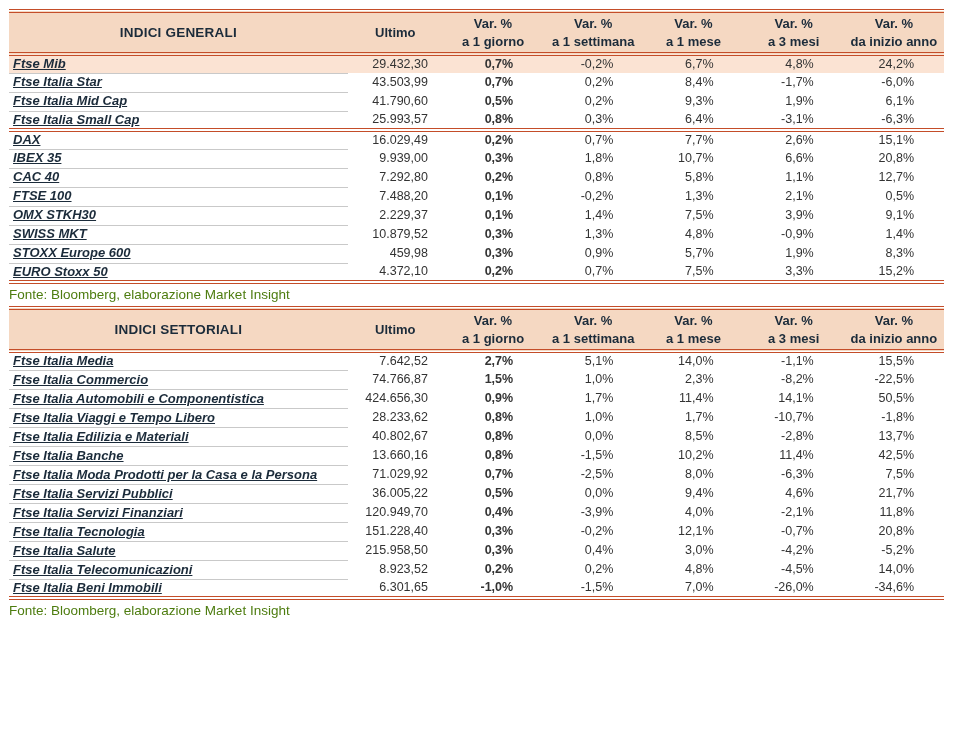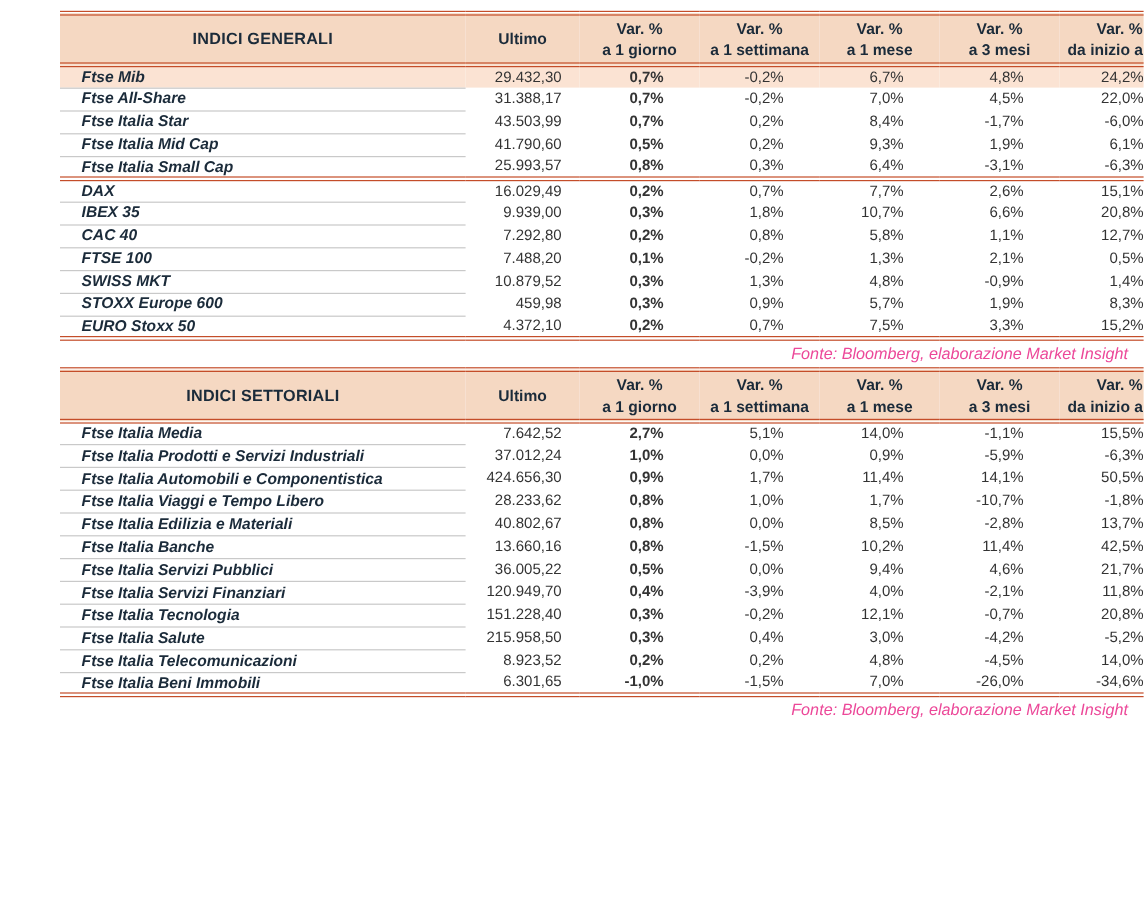--- a/index.html
+++ b/index.html
@@ -10,21 +10,21 @@
     overflow: hidden;
   }
   :root {
     --accent: #C44D29;
     --header-bg: #F5D8C2;
     --highlight-bg: #FBE3D3;
     --name-color: #1B2B3A;
     --num-color: #333333;
     --rule-gray: #C9C9C9;
   }
-  .page { padding: 9px 9px 0 9px; margin-left: 41px; }
+  .page { padding: 9px 9px 0 9px; }
   .table-block { margin-bottom: 0; }
   table.idx-table {
     width: 100%;
     border-collapse: collapse;
     table-layout: fixed;
     border-top: 4px double var(--accent);
     border-bottom: 4px double var(--accent);
   }
   col.c-name { width: 338px; }
   col.c-ultimo { width: 95px; }
@@ -50,32 +50,31 @@
     padding: 0 4px;
     line-height: 1.1;
   }
   td.name-cell {
     font-weight: 700;
     font-style: italic;
     font-size: 13px;
     color: var(--name-color);
     border-bottom: 1px solid var(--rule-gray);
     white-space: nowrap;
-    padding-left: 18px;
+    padding-left: 4px;
+    text-decoration: underline;
   }
   td.num { text-align: right; padding-right: 30px; }
   td.ultimo { padding-right: 15px; }
   td.giorno { font-weight: 700; }
   tr.highlight td { background: var(--highlight-bg); }
   tr.separator td { border-bottom: 4px double var(--accent); }
   .fonte {
-    text-align: right;
-    font-style: italic;
     font-size: 13.5px;
-    color: #ec4899;
+    color: #4d7c0f;
     padding: 3px 4px 4px 0;
   }
 </style>
 </head>
 <body>
 
 <main class="page">
 
   <section class="table-block">
     <table class="idx-table">
@@ -120,29 +119,20 @@
           <tr class="highlight">
             <td class="name-cell">Ftse Mib</td>
             <td class="num ultimo">29.432,30</td>
             <td class="num giorno">0,7%</td>
             <td class="num">-0,2%</td>
             <td class="num">6,7%</td>
             <td class="num">4,8%</td>
             <td class="num">24,2%</td>
           </tr>
           <tr>
-            <td class="name-cell">Ftse All-Share</td>
-            <td class="num ultimo">31.388,17</td>
-            <td class="num giorno">0,7%</td>
-            <td class="num">-0,2%</td>
-            <td class="num">7,0%</td>
-            <td class="num">4,5%</td>
-            <td class="num">22,0%</td>
-          </tr>
-          <tr>
             <td class="name-cell">Ftse Italia Star</td>
             <td class="num ultimo">43.503,99</td>
             <td class="num giorno">0,7%</td>
             <td class="num">0,2%</td>
             <td class="num">8,4%</td>
             <td class="num">-1,7%</td>
             <td class="num">-6,0%</td>
           </tr>
           <tr>
             <td class="name-cell">Ftse Italia Mid Cap</td>
@@ -192,20 +182,29 @@
           <tr>
             <td class="name-cell">FTSE 100</td>
             <td class="num ultimo">7.488,20</td>
             <td class="num giorno">0,1%</td>
             <td class="num">-0,2%</td>
             <td class="num">1,3%</td>
             <td class="num">2,1%</td>
             <td class="num">0,5%</td>
           </tr>
           <tr>
+            <td class="name-cell">OMX STKH30</td>
+            <td class="num ultimo">2.229,37</td>
+            <td class="num giorno">0,1%</td>
+            <td class="num">1,4%</td>
+            <td class="num">7,5%</td>
+            <td class="num">3,9%</td>
+            <td class="num">9,1%</td>
+          </tr>
+          <tr>
             <td class="name-cell">SWISS MKT</td>
             <td class="num ultimo">10.879,52</td>
             <td class="num giorno">0,3%</td>
             <td class="num">1,3%</td>
             <td class="num">4,8%</td>
             <td class="num">-0,9%</td>
             <td class="num">1,4%</td>
           </tr>
           <tr>
             <td class="name-cell">STOXX Europe 600</td>
@@ -273,27 +272,27 @@
           <tr>
             <td class="name-cell">Ftse Italia Media</td>
             <td class="num ultimo">7.642,52</td>
             <td class="num giorno">2,7%</td>
             <td class="num">5,1%</td>
             <td class="num">14,0%</td>
             <td class="num">-1,1%</td>
             <td class="num">15,5%</td>
           </tr>
           <tr>
-            <td class="name-cell">Ftse Italia Prodotti e Servizi Industriali</td>
-            <td class="num ultimo">37.012,24</td>
-            <td class="num giorno">1,0%</td>
-            <td class="num">0,0%</td>
-            <td class="num">0,9%</td>
-            <td class="num">-5,9%</td>
-            <td class="num">-6,3%</td>
+            <td class="name-cell">Ftse Italia Commercio</td>
+            <td class="num ultimo">74.766,87</td>
+            <td class="num giorno">1,5%</td>
+            <td class="num">1,0%</td>
+            <td class="num">2,3%</td>
+            <td class="num">-8,2%</td>
+            <td class="num">-22,5%</td>
           </tr>
           <tr>
             <td class="name-cell">Ftse Italia Automobili e Componentistica</td>
             <td class="num ultimo">424.656,30</td>
             <td class="num giorno">0,9%</td>
             <td class="num">1,7%</td>
             <td class="num">11,4%</td>
             <td class="num">14,1%</td>
             <td class="num">50,5%</td>
           </tr>
@@ -318,20 +317,29 @@
           <tr>
             <td class="name-cell">Ftse Italia Banche</td>
             <td class="num ultimo">13.660,16</td>
             <td class="num giorno">0,8%</td>
             <td class="num">-1,5%</td>
             <td class="num">10,2%</td>
             <td class="num">11,4%</td>
             <td class="num">42,5%</td>
           </tr>
           <tr>
+            <td class="name-cell">Ftse Italia Moda Prodotti per la Casa e la Persona</td>
+            <td class="num ultimo">71.029,92</td>
+            <td class="num giorno">0,7%</td>
+            <td class="num">-2,5%</td>
+            <td class="num">8,0%</td>
+            <td class="num">-6,3%</td>
+            <td class="num">7,5%</td>
+          </tr>
+          <tr>
             <td class="name-cell">Ftse Italia Servizi Pubblici</td>
             <td class="num ultimo">36.005,22</td>
             <td class="num giorno">0,5%</td>
             <td class="num">0,0%</td>
             <td class="num">9,4%</td>
             <td class="num">4,6%</td>
             <td class="num">21,7%</td>
           </tr>
           <tr>
             <td class="name-cell">Ftse Italia Servizi Finanziari</td>

